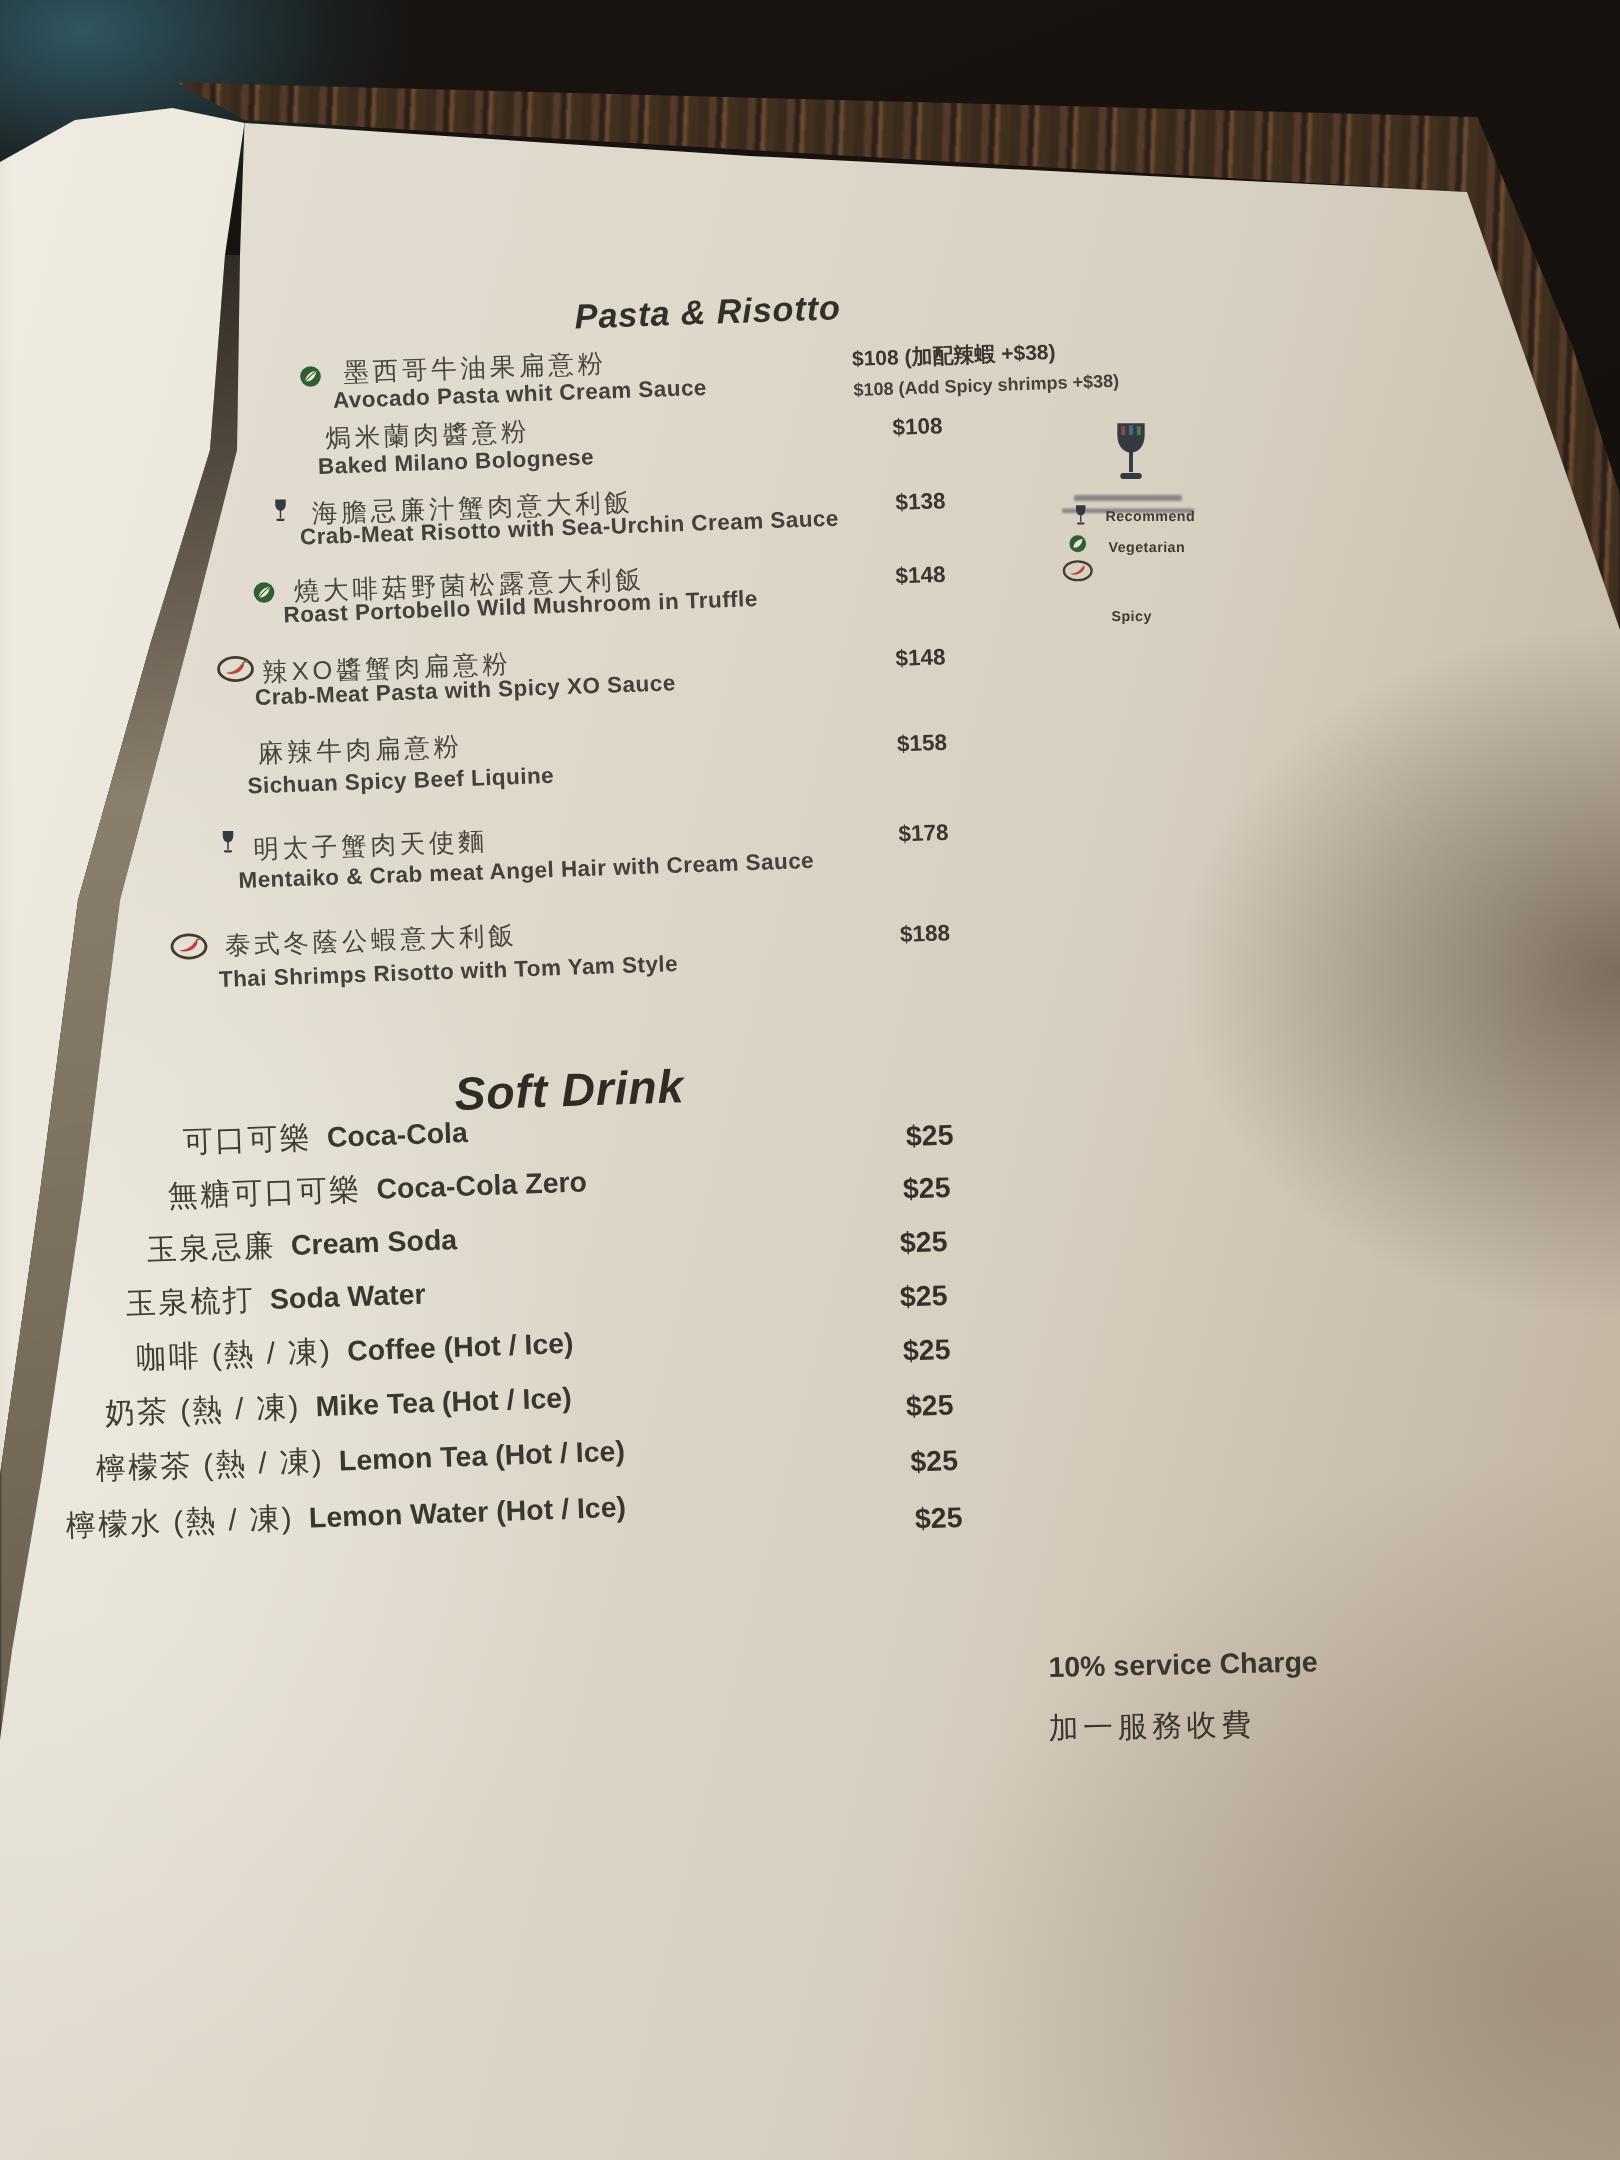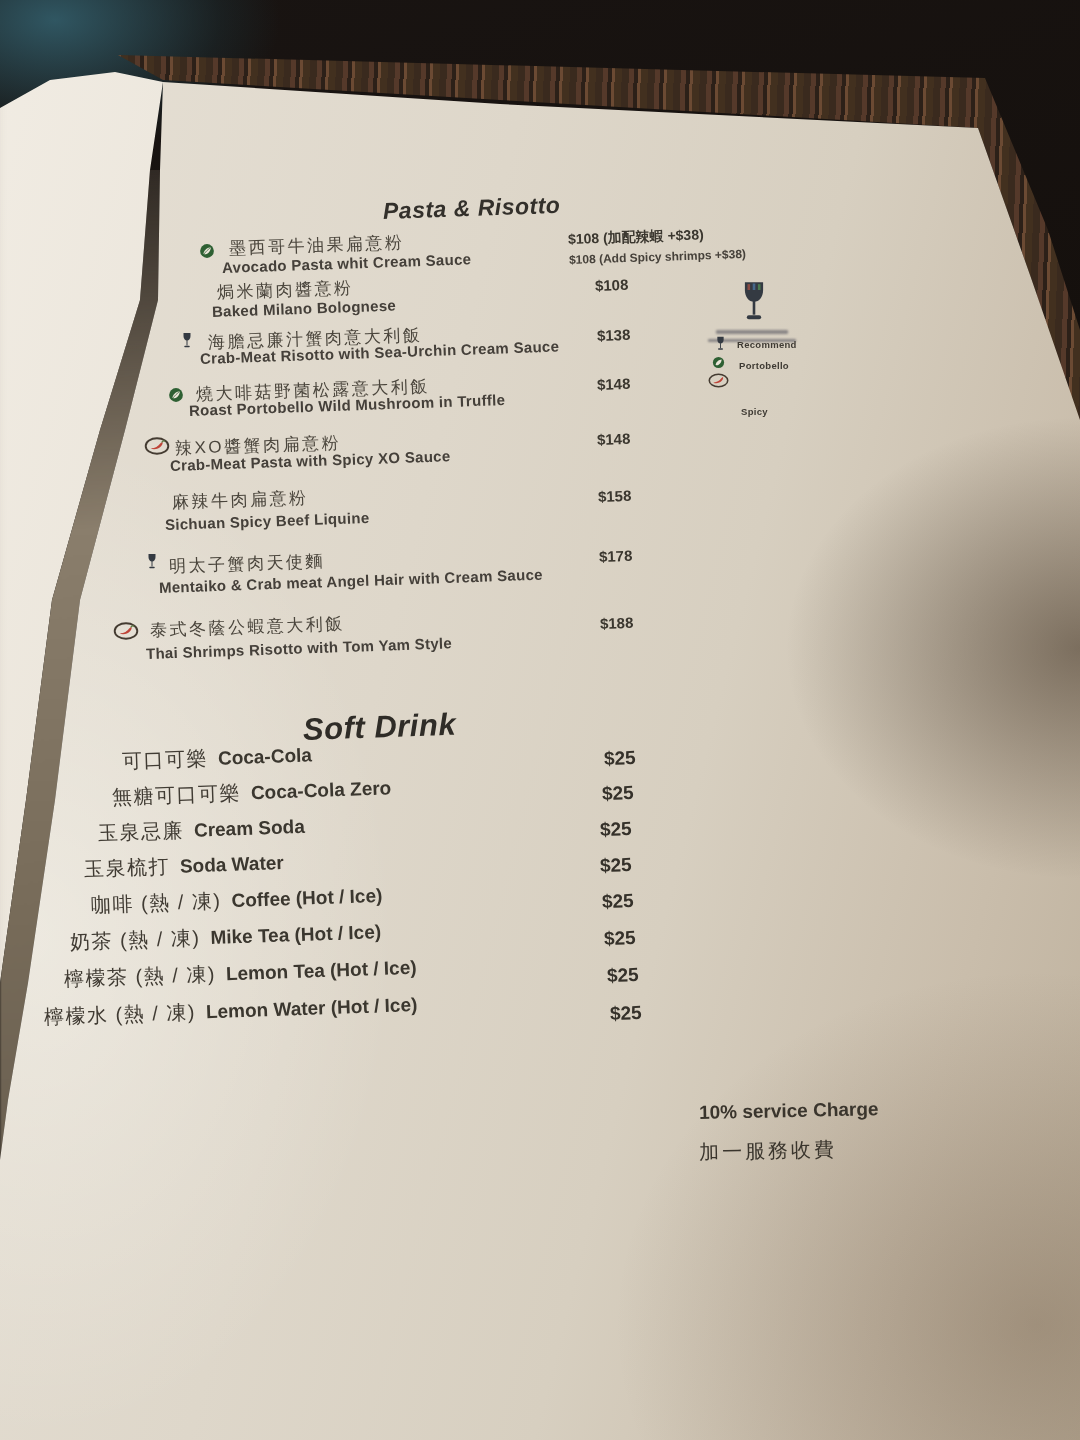--- a/index.html
+++ b/index.html
@@ -158,21 +158,21 @@
       <svg class="abs goblet" style="left:716px;top:336px;transform:translateY(0);" width="9" height="16" viewBox="0 0 20 34">
             <path d="M3 1 L17 1 L17 7 C17 12.5 14 16 10 16 C6 16 3 12.5 3 7 Z"></path>
             <rect x="9" y="15" width="2" height="11"></rect>
             <rect x="4.5" y="26.5" width="11" height="3" rx="1.5"></rect>
           </svg>
       <span class="abs leg" style="left:737px;top:339px;">Recommend</span>
       <svg class="abs" style="left:712px;top:356px;" width="13" height="13" viewBox="0 0 20 20">
             <circle cx="10" cy="10" r="8.6" fill="#2e6033"></circle>
             <path d="M5.5 13.5 C6.5 8 11 5.5 14.8 5.2 C14.6 9.5 12 13.8 6.8 14.2 Z" fill="#ece6da"></path>
           </svg>
-      <span class="abs leg" style="left:739px;top:360px;">Portobello</span>
+      <span class="abs leg" style="left:739px;top:360px;">Vegetarian</span>
       <svg class="abs" style="left:708px;top:373px;" width="21" height="15" viewBox="0 0 30 21">
             <ellipse cx="15" cy="10.5" rx="13.2" ry="9" fill="none" stroke="#443b31" stroke-width="2.2"></ellipse>
             <path d="M7.5 13.2 C10.5 15.4 16.5 14.6 20 10.6 C21.6 8.8 22 6.8 21.2 5.6 C20.8 6 20 6.6 19 7.4 C16.4 11.4 11.6 13.6 7.5 13.2 Z" fill="#bf4438"></path>
           </svg>
       <span class="abs leg" style="left:741px;top:378px;margin-top:28px;">Spicy</span>
     </div>
 
     <div class="abs t2 tilt" style="left:303px;top:712px;">Soft Drink</div>
 
     <div class="abs drow tilt" style="left:122px;top:748px;">

